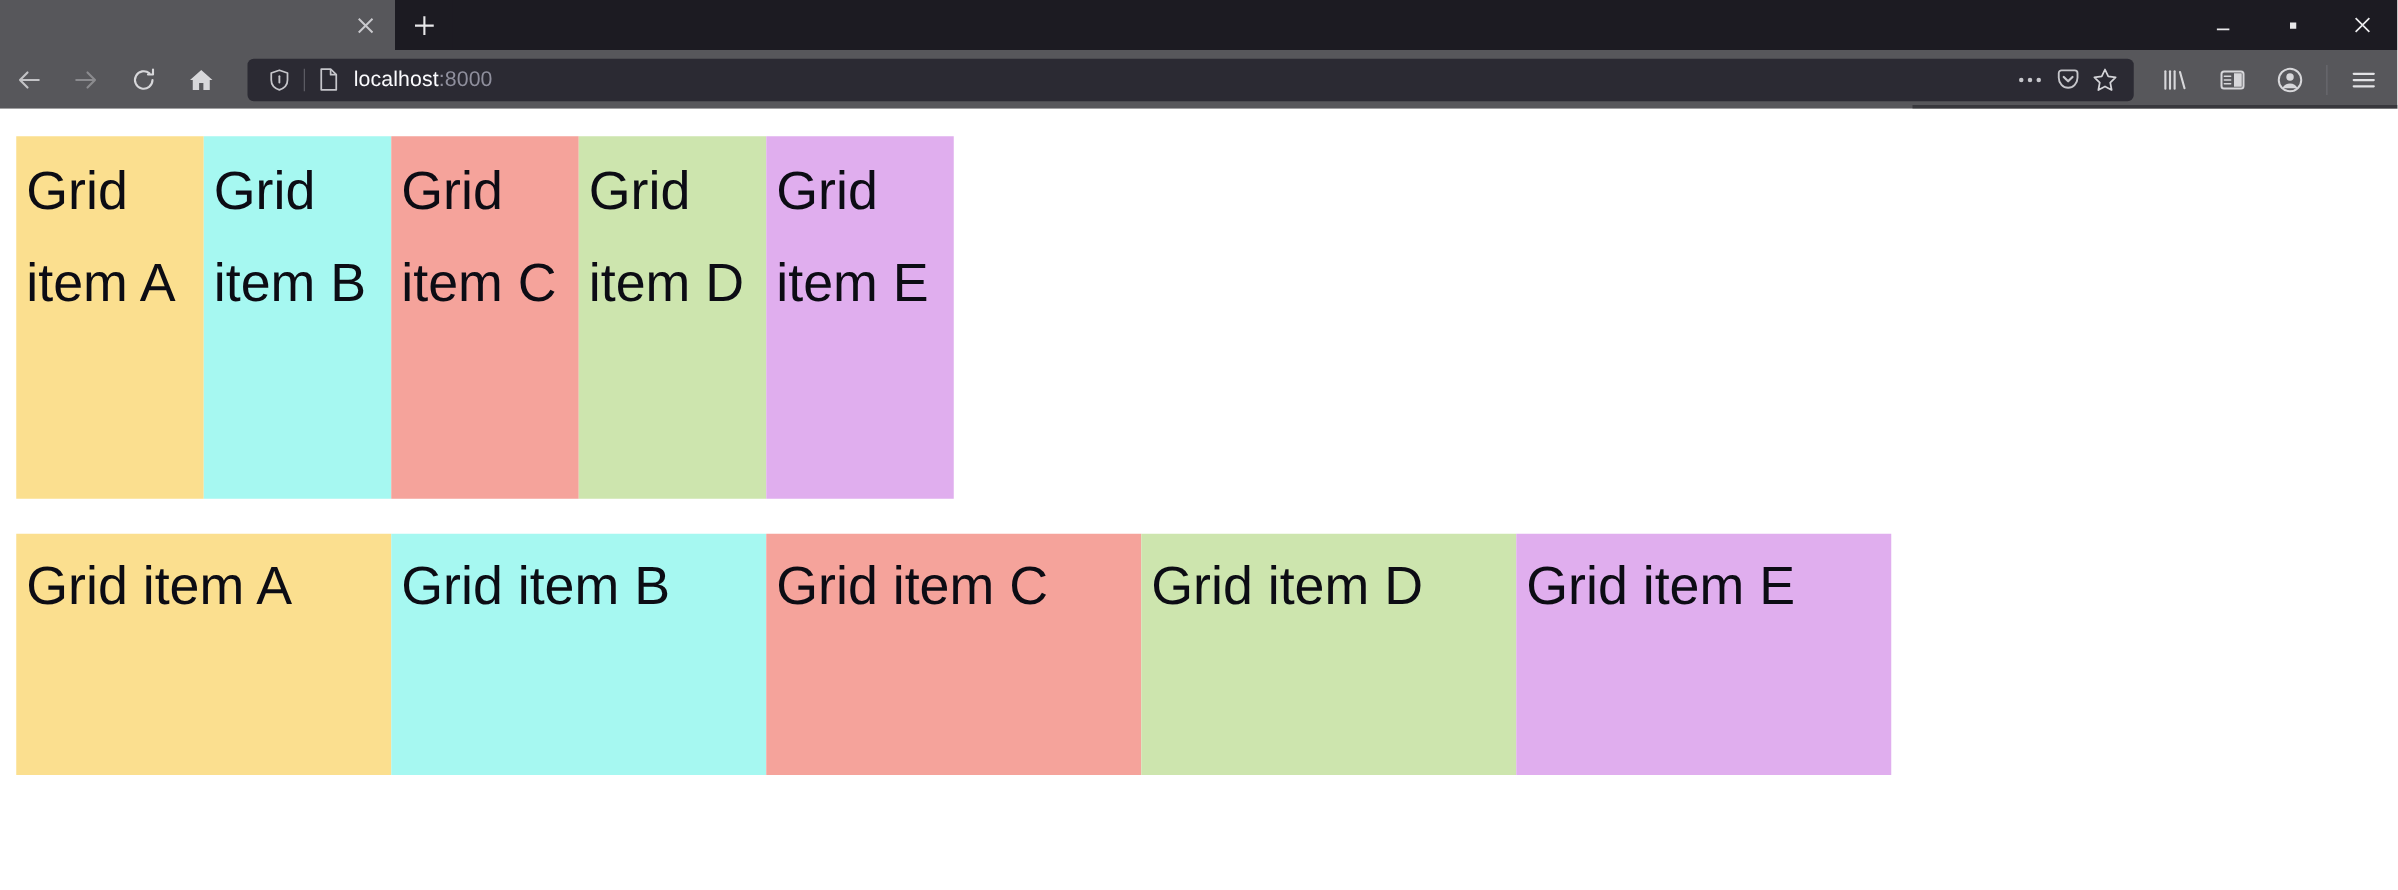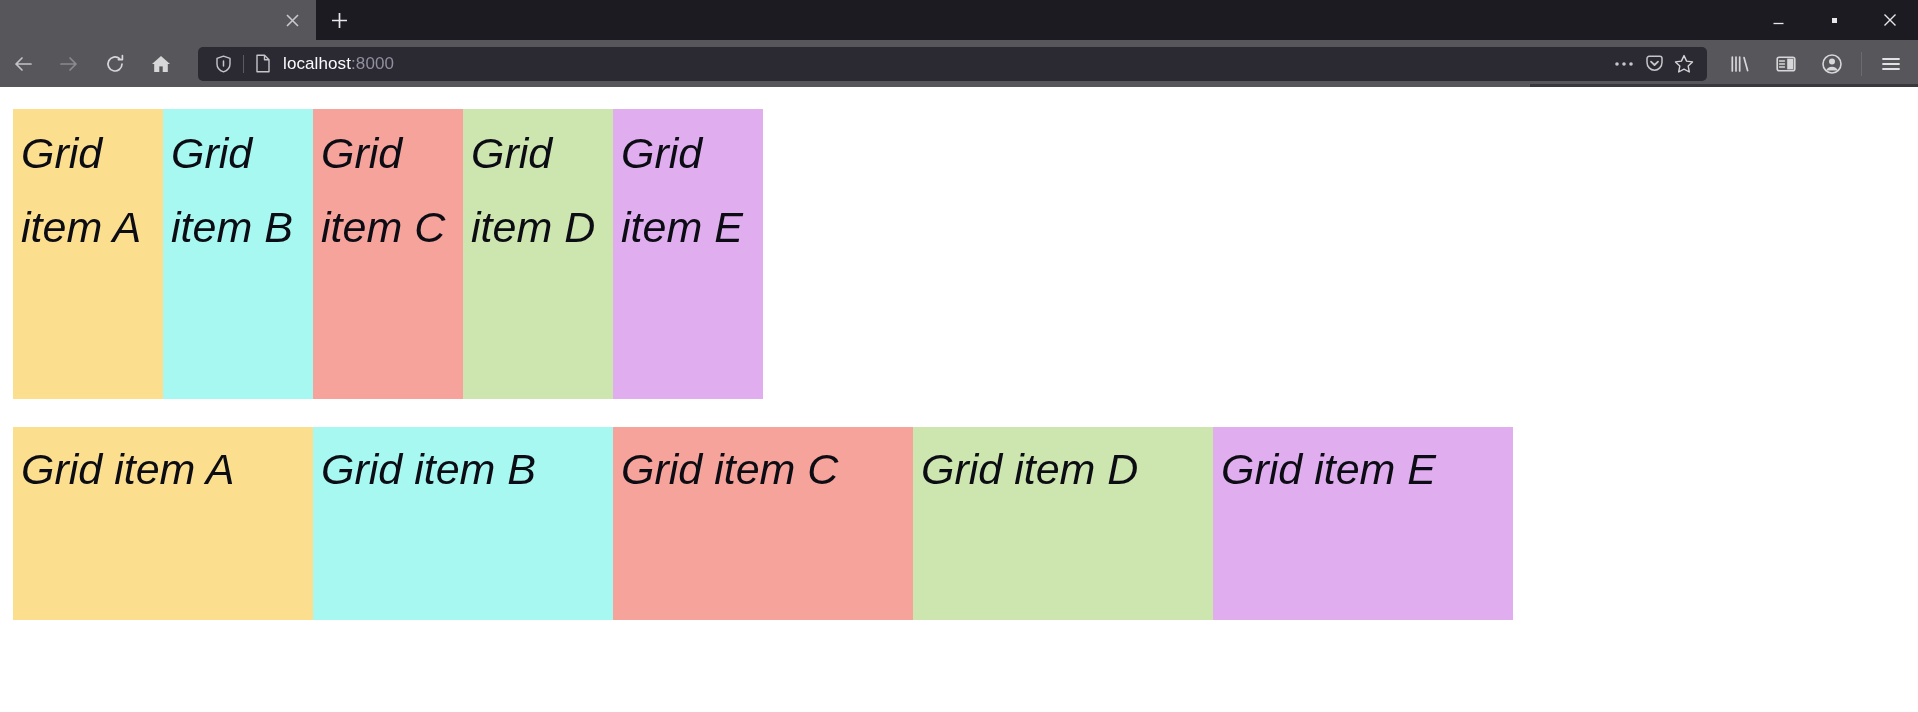--- a/index.html
+++ b/index.html
@@ -106,21 +106,20 @@
     position: absolute; left: 1530px; right: 0; bottom: 0;
     height: 3px; background: #38383d;
   }
 
   
   .content {
     flex: 1;
     background: #ffffff;
     position: relative;
     overflow: hidden;
-    font-style: italic;
   }
   .grid {
     display: grid;
     margin-left: 13px;
   }
   .grid-item {
     padding: 8px 10px 8px 8px;
     color: #0c0c14;
     font-size: 43px;
     line-height: 1.72;

